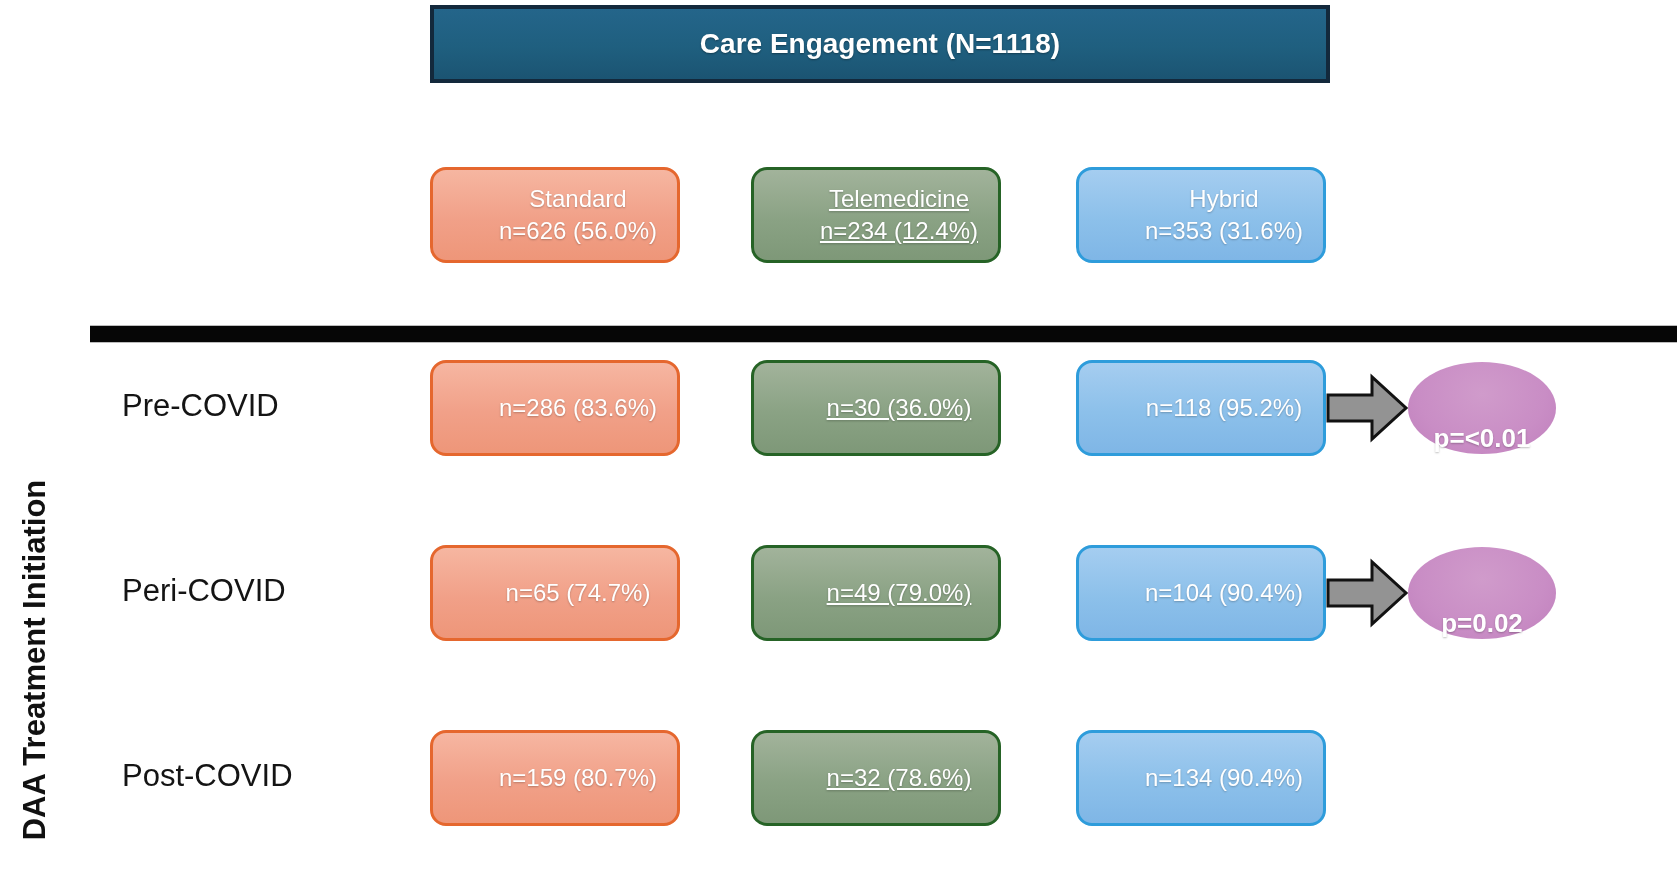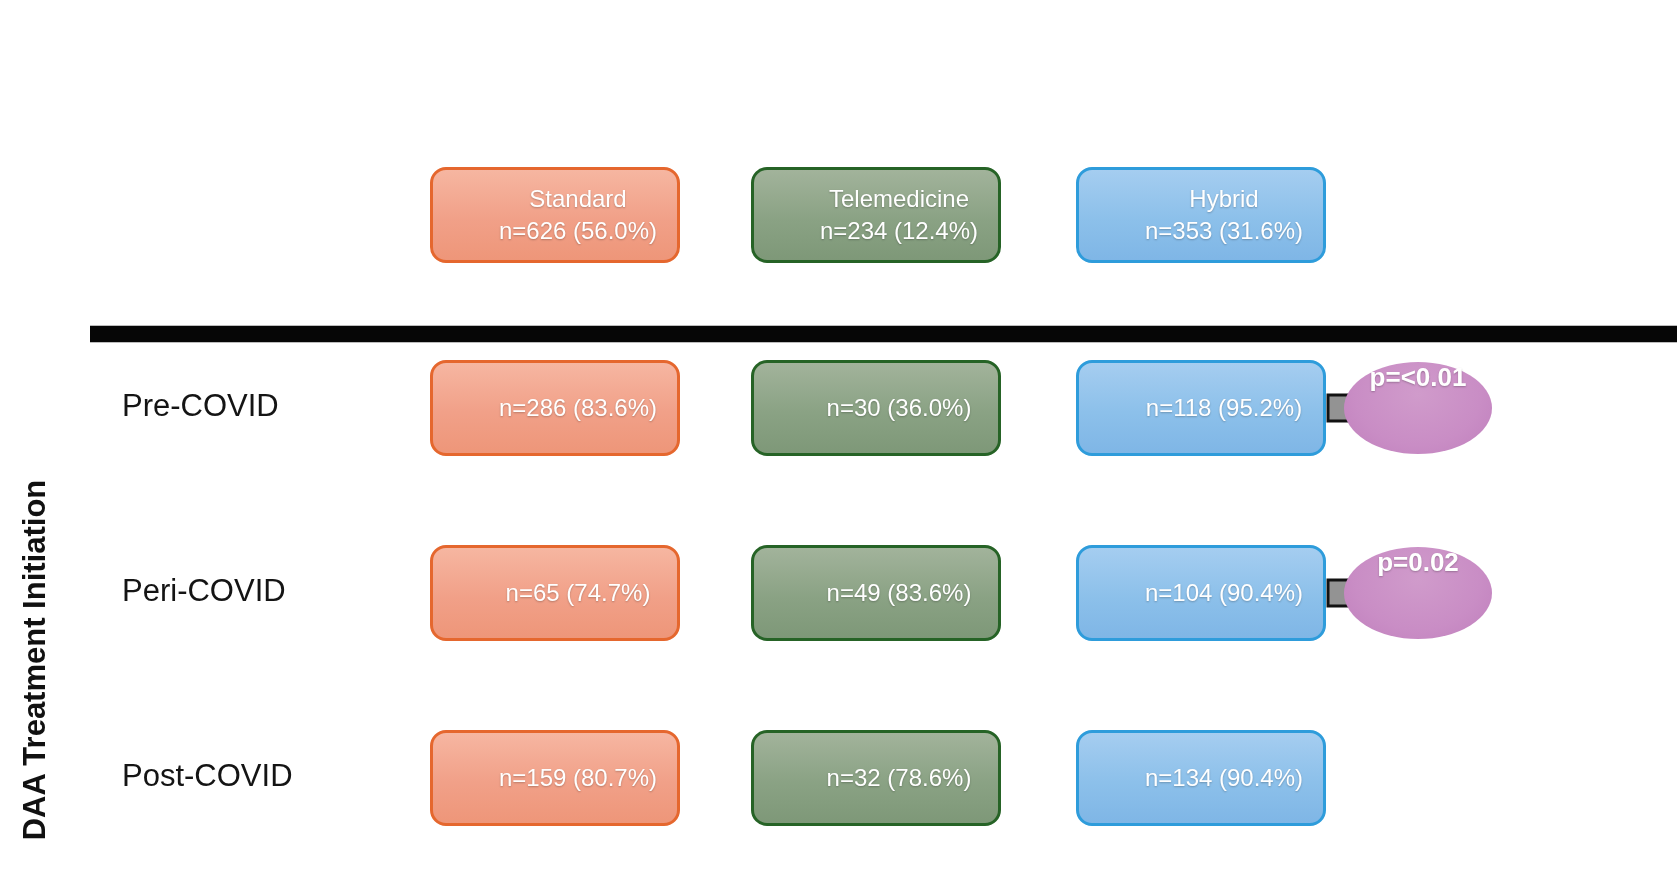--- a/index.html
+++ b/index.html
@@ -44,20 +44,21 @@
     text-shadow: 0 1px 2px rgba(0,0,0,0.25);
     padding-left: 46px;
   }
   .node.standard {
     background: linear-gradient(180deg, #f6b6a1 0%, #f1a088 55%, #ee9679 100%);
     border: 3px solid #e5672e;
   }
   .node.telemedicine {
     background: linear-gradient(180deg, #a2b39b 0%, #8aa284 55%, #7e9878 100%);
     border: 3px solid #266326;
+    text-decoration: underline;
   }
   .node.hybrid {
     background: linear-gradient(180deg, #a5cdf0 0%, #8cc0ea 55%, #7fb6e6 100%);
     border: 3px solid #2e9cdb;
   }
 
   .col-standard     { left: 430px; }
   .col-telemedicine { left: 751px; }
   .col-hybrid       { left: 1076px; }
 
@@ -113,36 +114,39 @@
 
   .p-arrow {
     position: absolute;
     left: 1326px;
     top: calc(var(--row-top) + 12px);
     width: 84px; height: 72px;
   }
 
   .p-ellipse {
     position: absolute;
-    left: 1344px;
+    left: 1408px;
     top: calc(var(--row-top) + 2px);
     width: 148px; height: 92px;
     border-radius: 50%;
     background: radial-gradient(ellipse at 50% 35%, #d09bcb 0%, #c98dc5 60%, #bf7fbc 100%);
-    display: flex; align-items: flex-start; justify-content: center;
+    display: flex; align-items: flex-end; justify-content: center;
     color: #ffffff;
     font-size: 26px; font-weight: bold;
     text-shadow: 0 1px 2px rgba(0,0,0,0.25);
   }
 </style>
 </head>
 <body>
 
 <div class="canvas">
 
+  <div class="header-box">
+    <span>Care Engagement (N=1118)</span>
+  </div>
 
   <div class="groups-row">
     <div class="node standard col-standard">
       <span>Standard</span>
       <span>n=626 (56.0%)</span>
     </div>
     <div class="node telemedicine col-telemedicine">
       <span>Telemedicine</span>
       <span>n=234 (12.4%)</span>
     </div>
@@ -178,21 +182,21 @@
   </div>
 
   <div class="period-row row-1">
     <div class="row-label">Peri-COVID</div>
     <div class="connector conn-a"></div>
     <div class="connector conn-b"></div>
     <div class="node standard col-standard">
       <span>n=65 (74.7%)</span>
     </div>
     <div class="node telemedicine col-telemedicine">
-      <span>n=49 (83.6%)</span>
+      <span>n=49 (79.0%)</span>
     </div>
     <div class="node hybrid col-hybrid">
       <span>n=104 (90.4%)</span>
     </div>
     <svg class="p-arrow" viewBox="0 0 84 72">
       <polygon points="2,23 46,23 46,5 80,36 46,67 46,49 2,49" fill="#939393" stroke="#121212" stroke-width="3" stroke-linejoin="miter"></polygon>
     </svg>
     <div class="p-ellipse">
       <span>p=0.02</span>
     </div>

